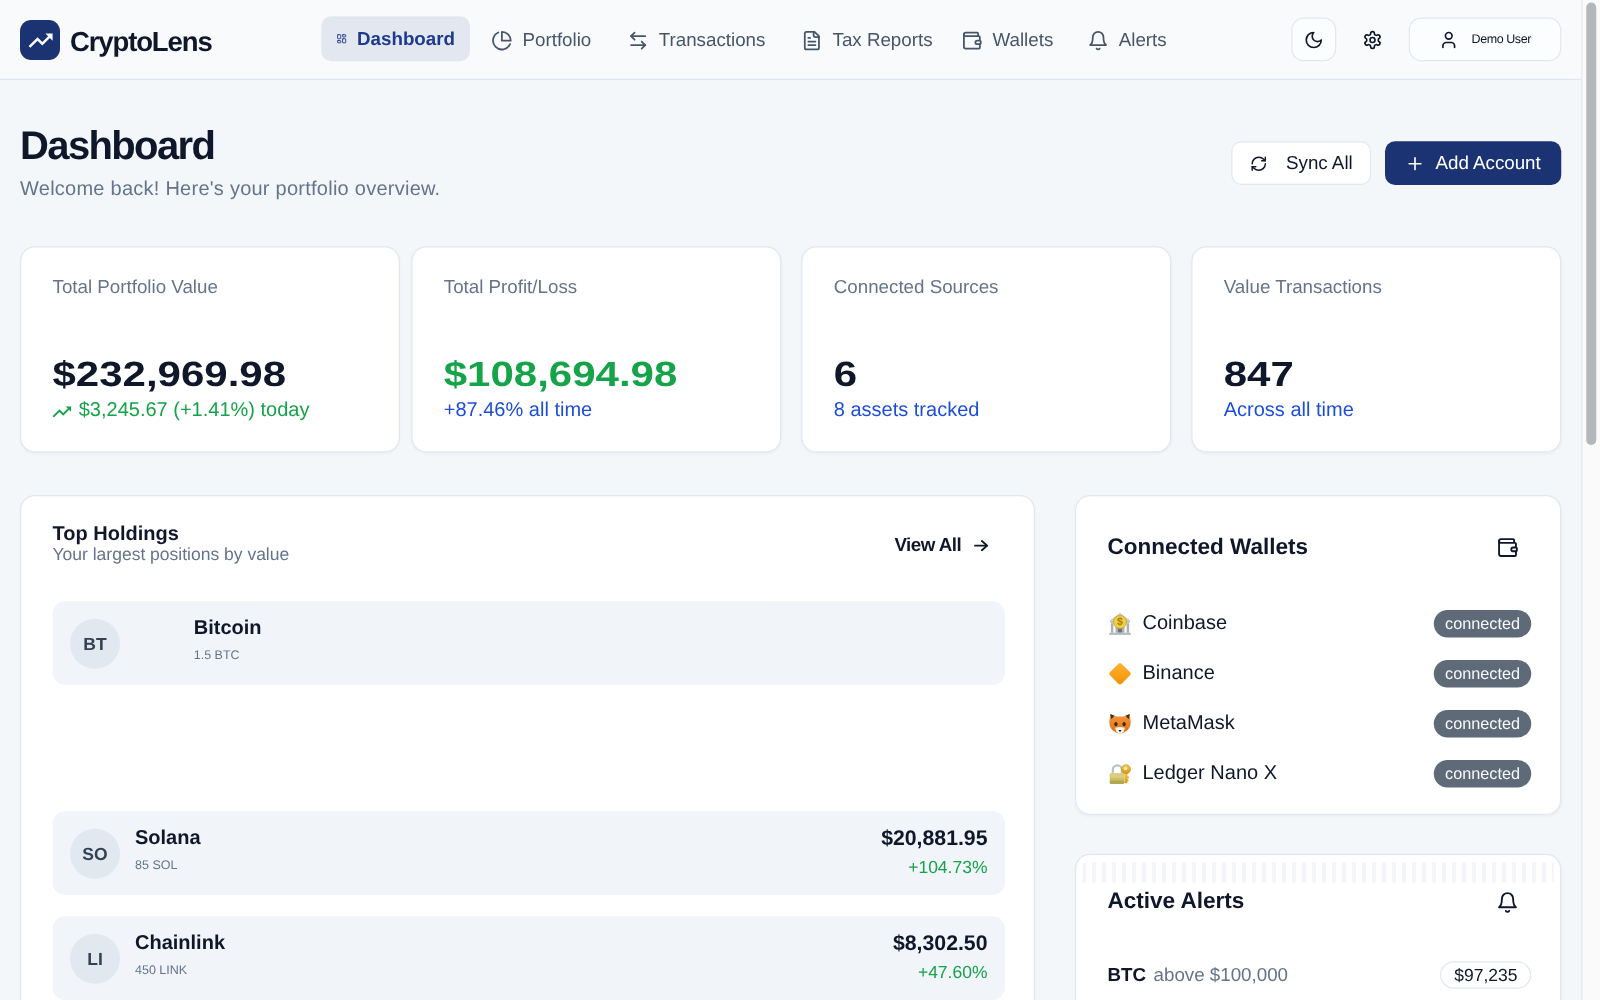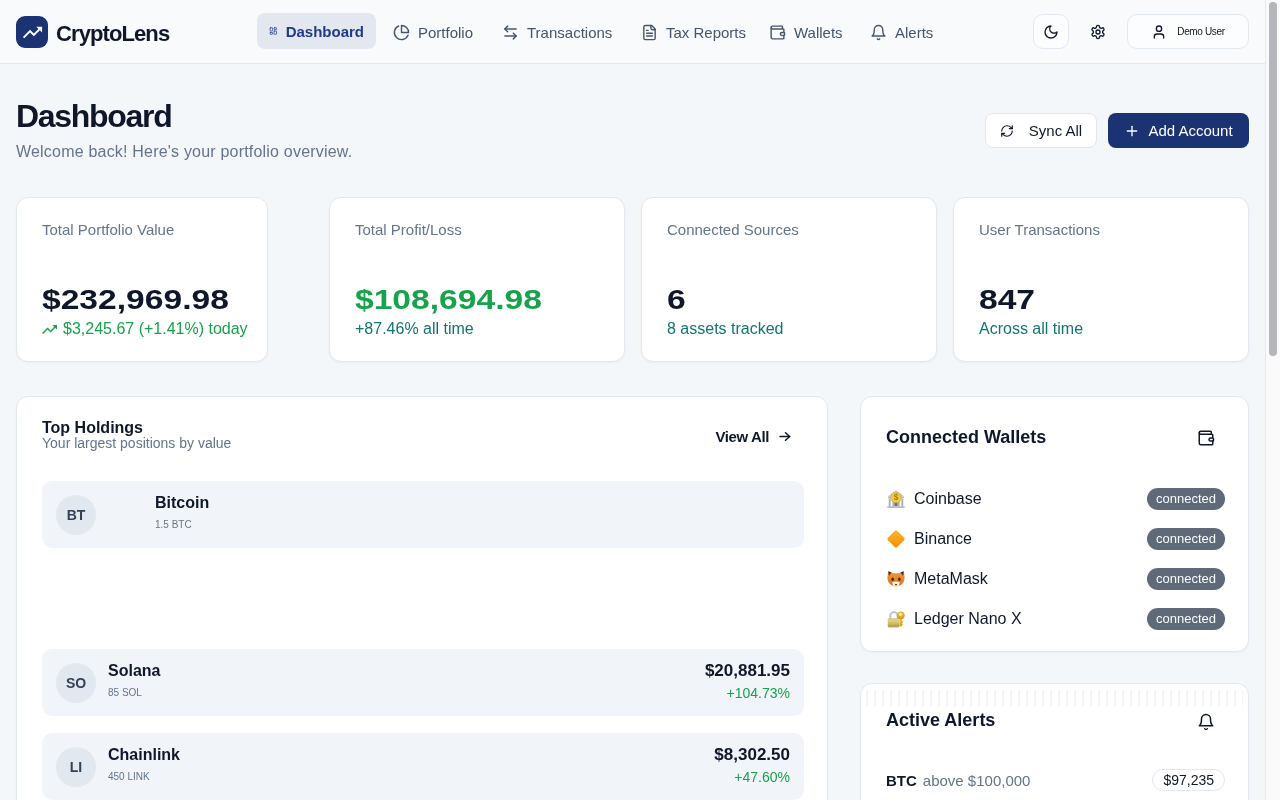--- a/index.html
+++ b/index.html
@@ -25,23 +25,23 @@
 #btn-sync { position:absolute; left:985px; top:113px; width:112px; height:35px; border:1px solid #e2e8f0; background:#fdfdfe; border-radius:8px; display:flex; align-items:center; justify-content:center; gap:15px; font-size:15px; font-weight:500; color:#0f172a; background:#fff; }
 #btn-add { position:absolute; left:1108px; top:113px; width:141px; height:35px; background:#1b3372; border-radius:8px; display:flex; align-items:center; justify-content:center; gap:8px; font-size:15px; font-weight:500; color:#ffffff; }
 
 
 .card { position:absolute; background:#ffffff; border:1px solid #e2e8f0; border-radius:12px; box-shadow:0 1px 2px rgba(16,24,40,.04); }
 
 
 .scard .t { position:absolute; left:25px; top:22px; font-size:15px; line-height:20px; color:#64748b; }
 .scard .v { position:absolute; left:25px; top:84px; font-size:28px; line-height:36px; font-weight:bold; color:#0f172a; transform:scaleX(1.2); transform-origin:left center; }
 .scard .v.green { color:#16a34a; }
-.scard .s { position:absolute; left:25px; top:119px; font-size:16px; line-height:24px; color:#0f766e; }
+.scard .s { position:absolute; left:25px; top:119px; font-size:16px; line-height:24px; color:#1d4ed8; }
 .scard .s.green { color:#16a34a; display:flex; align-items:center; gap:6px; }
-#sc1 { left:16px;   top:197px; width:252px; height:165px; }
+#sc1 { left:16px;   top:197px; width:304px; height:165px; }
 #sc2 { left:329px;  top:197px; width:296px; height:165px; }
 #sc3 { left:641px;  top:197px; width:296px; height:165px; }
 #sc4 { left:953px;  top:197px; width:296px; height:165px; }
 
 
 #holdings { left:16px; top:396px; width:812px; height:430px; }
 #holdings .htitle { position:absolute; left:25px; top:19px; font-size:16px; line-height:24px; font-weight:bold; color:#0f172a; }
 #holdings .hsub { position:absolute; left:25px; top:36px; font-size:14px; line-height:20px; color:#64748b; }
 #viewall { letter-spacing:-0.4px; position:absolute; right:36px; top:31px; display:flex; align-items:center; gap:10px; font-size:15px; font-weight:bold; color:#0f172a; }
 .hrow { position:absolute; left:25px; width:762px; height:67px; background:#f1f4f9; border-radius:10px; display:flex; align-items:center; padding:0 14px; }
@@ -186,21 +186,21 @@
   <div class="t">Total Profit/Loss</div>
   <div class="v green">$108,694.98</div>
   <div class="s">+87.46% all time</div>
 </div>
 <div class="card scard" id="sc3">
   <div class="t">Connected Sources</div>
   <div class="v">6</div>
   <div class="s">8 assets tracked</div>
 </div>
 <div class="card scard" id="sc4">
-  <div class="t">User Transactions</div>
+  <div class="t">Value Transactions</div>
   <div class="v">847</div>
   <div class="s">Across all time</div>
 </div>
 
 <div class="card" id="holdings">
   <div class="htitle">Top Holdings</div>
   <div class="hsub">Your largest positions by value</div>
   <div id="viewall">View All
     <svg width="12" height="9" viewBox="0 0 12 9" fill="none" stroke="#0f172a" stroke-width="1.5" stroke-linecap="round" stroke-linejoin="round">
         <path d="M1 4.5h9.5"></path>

